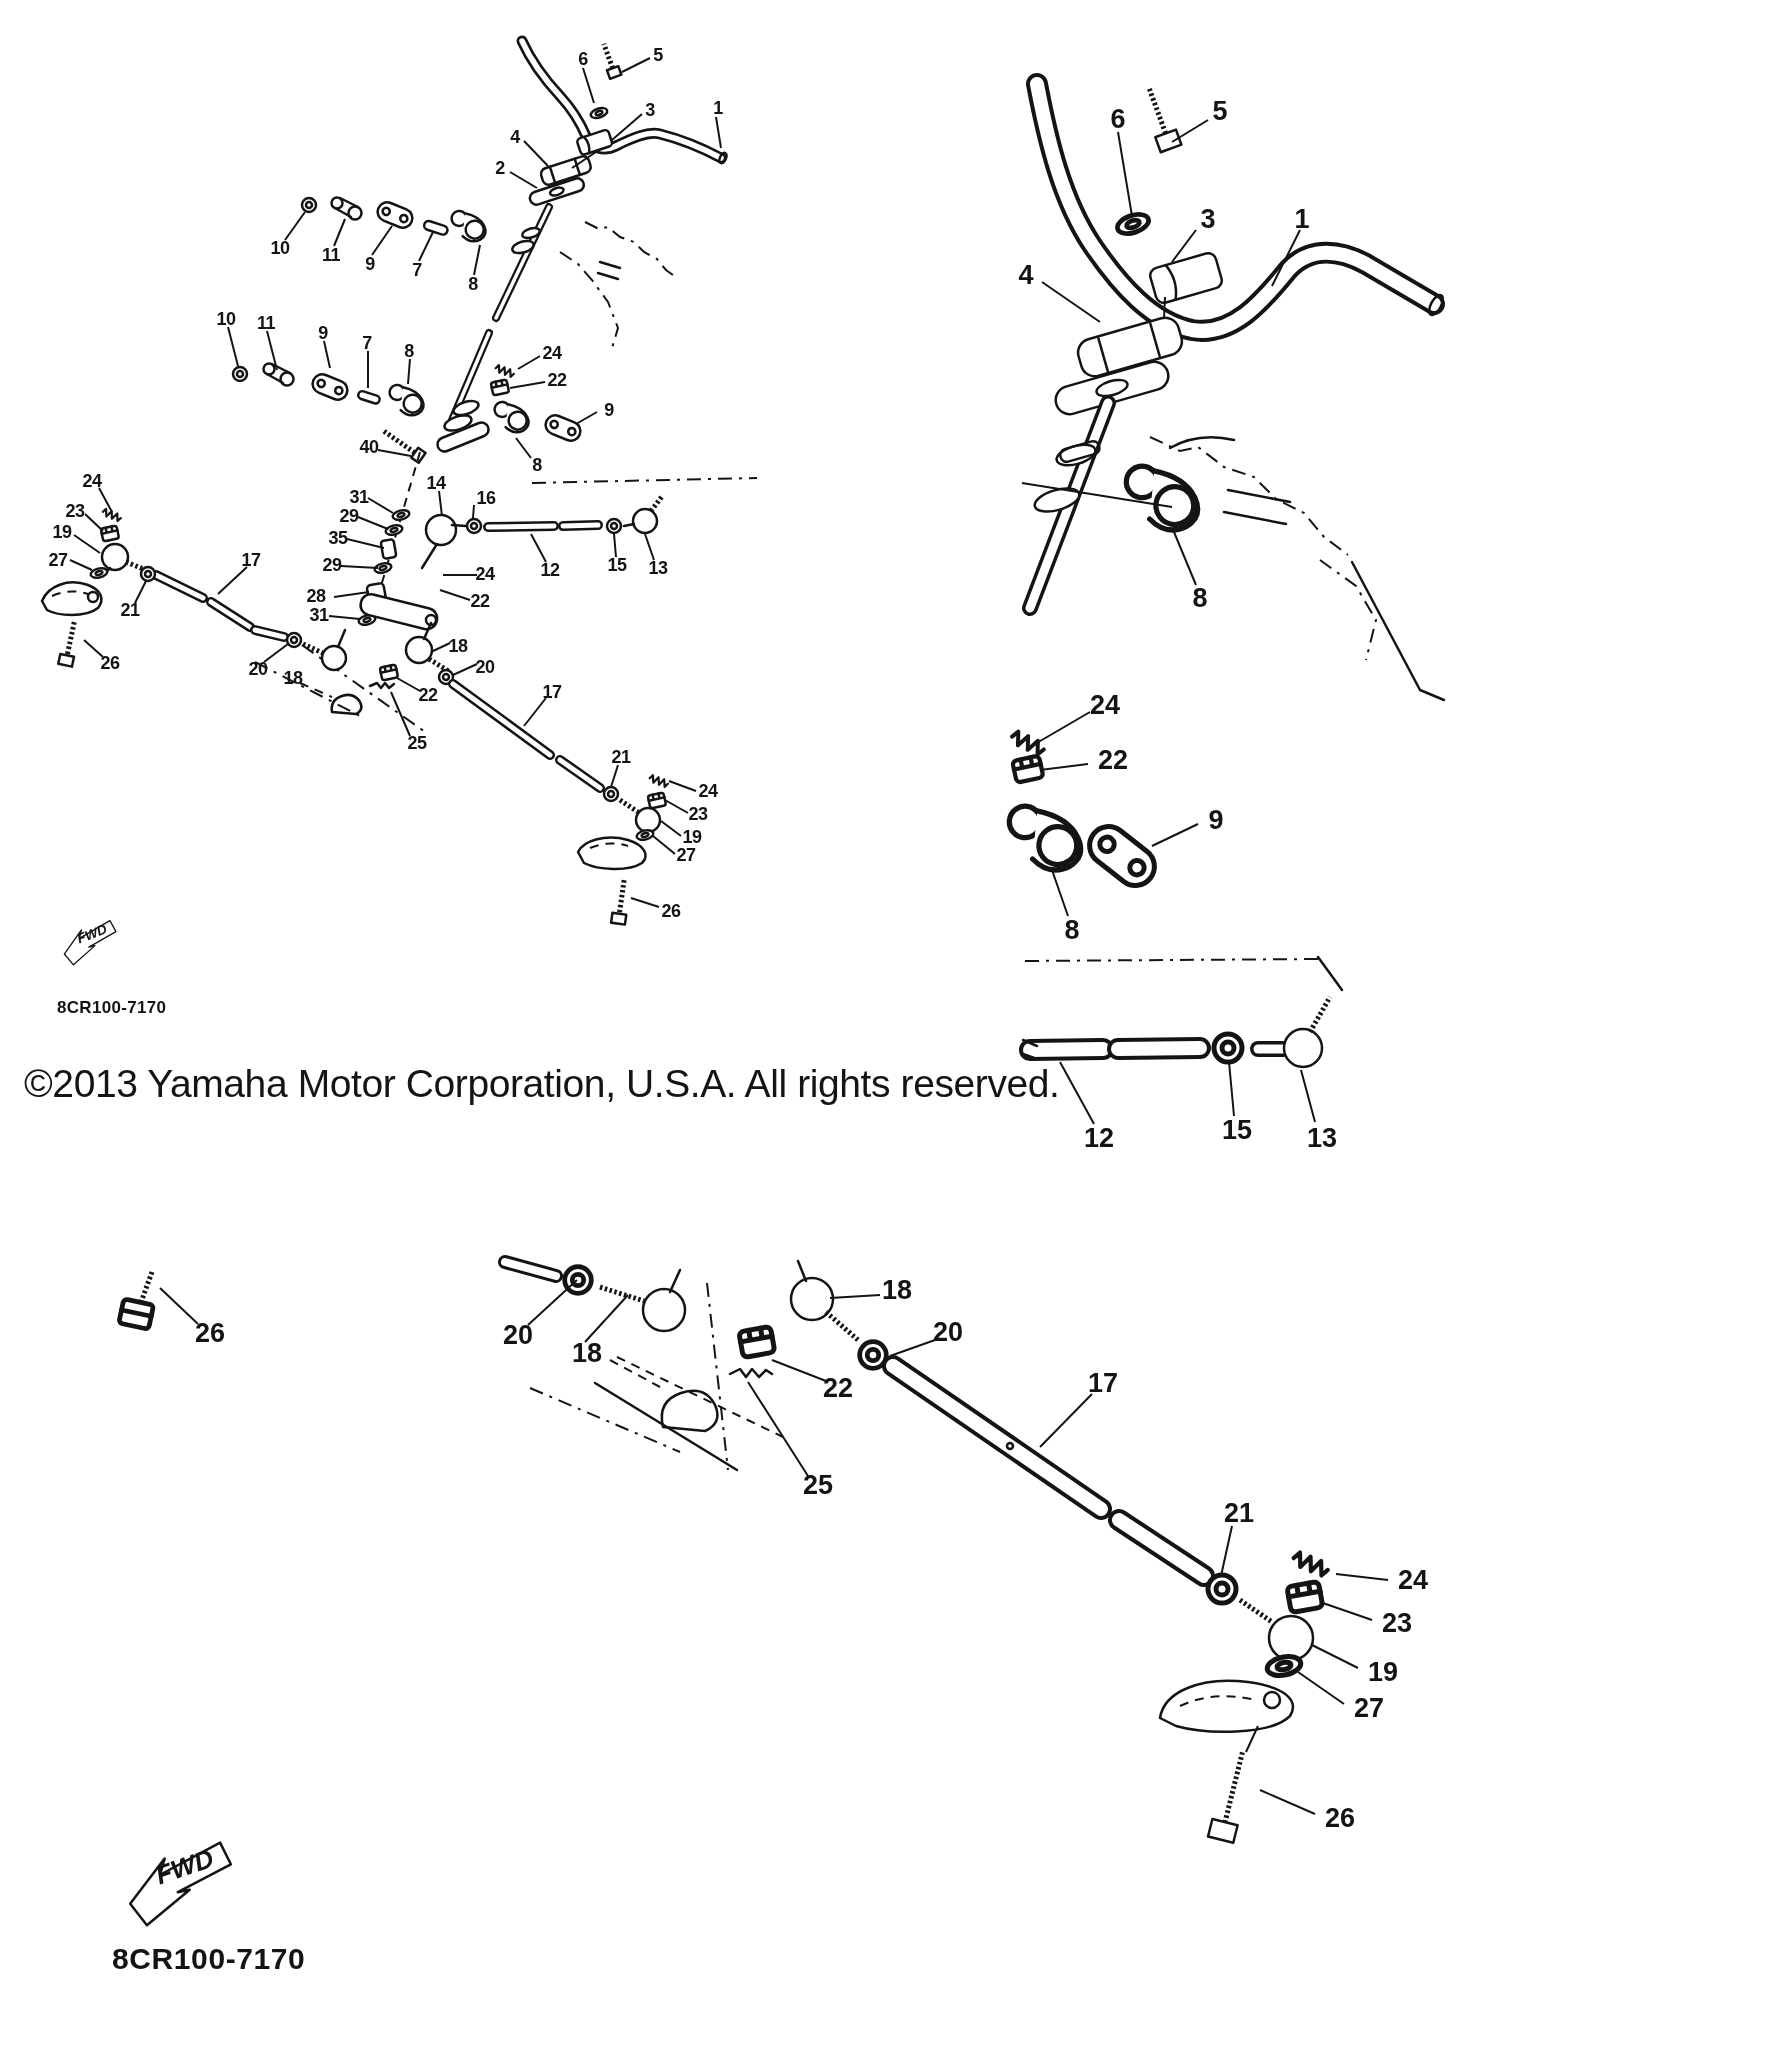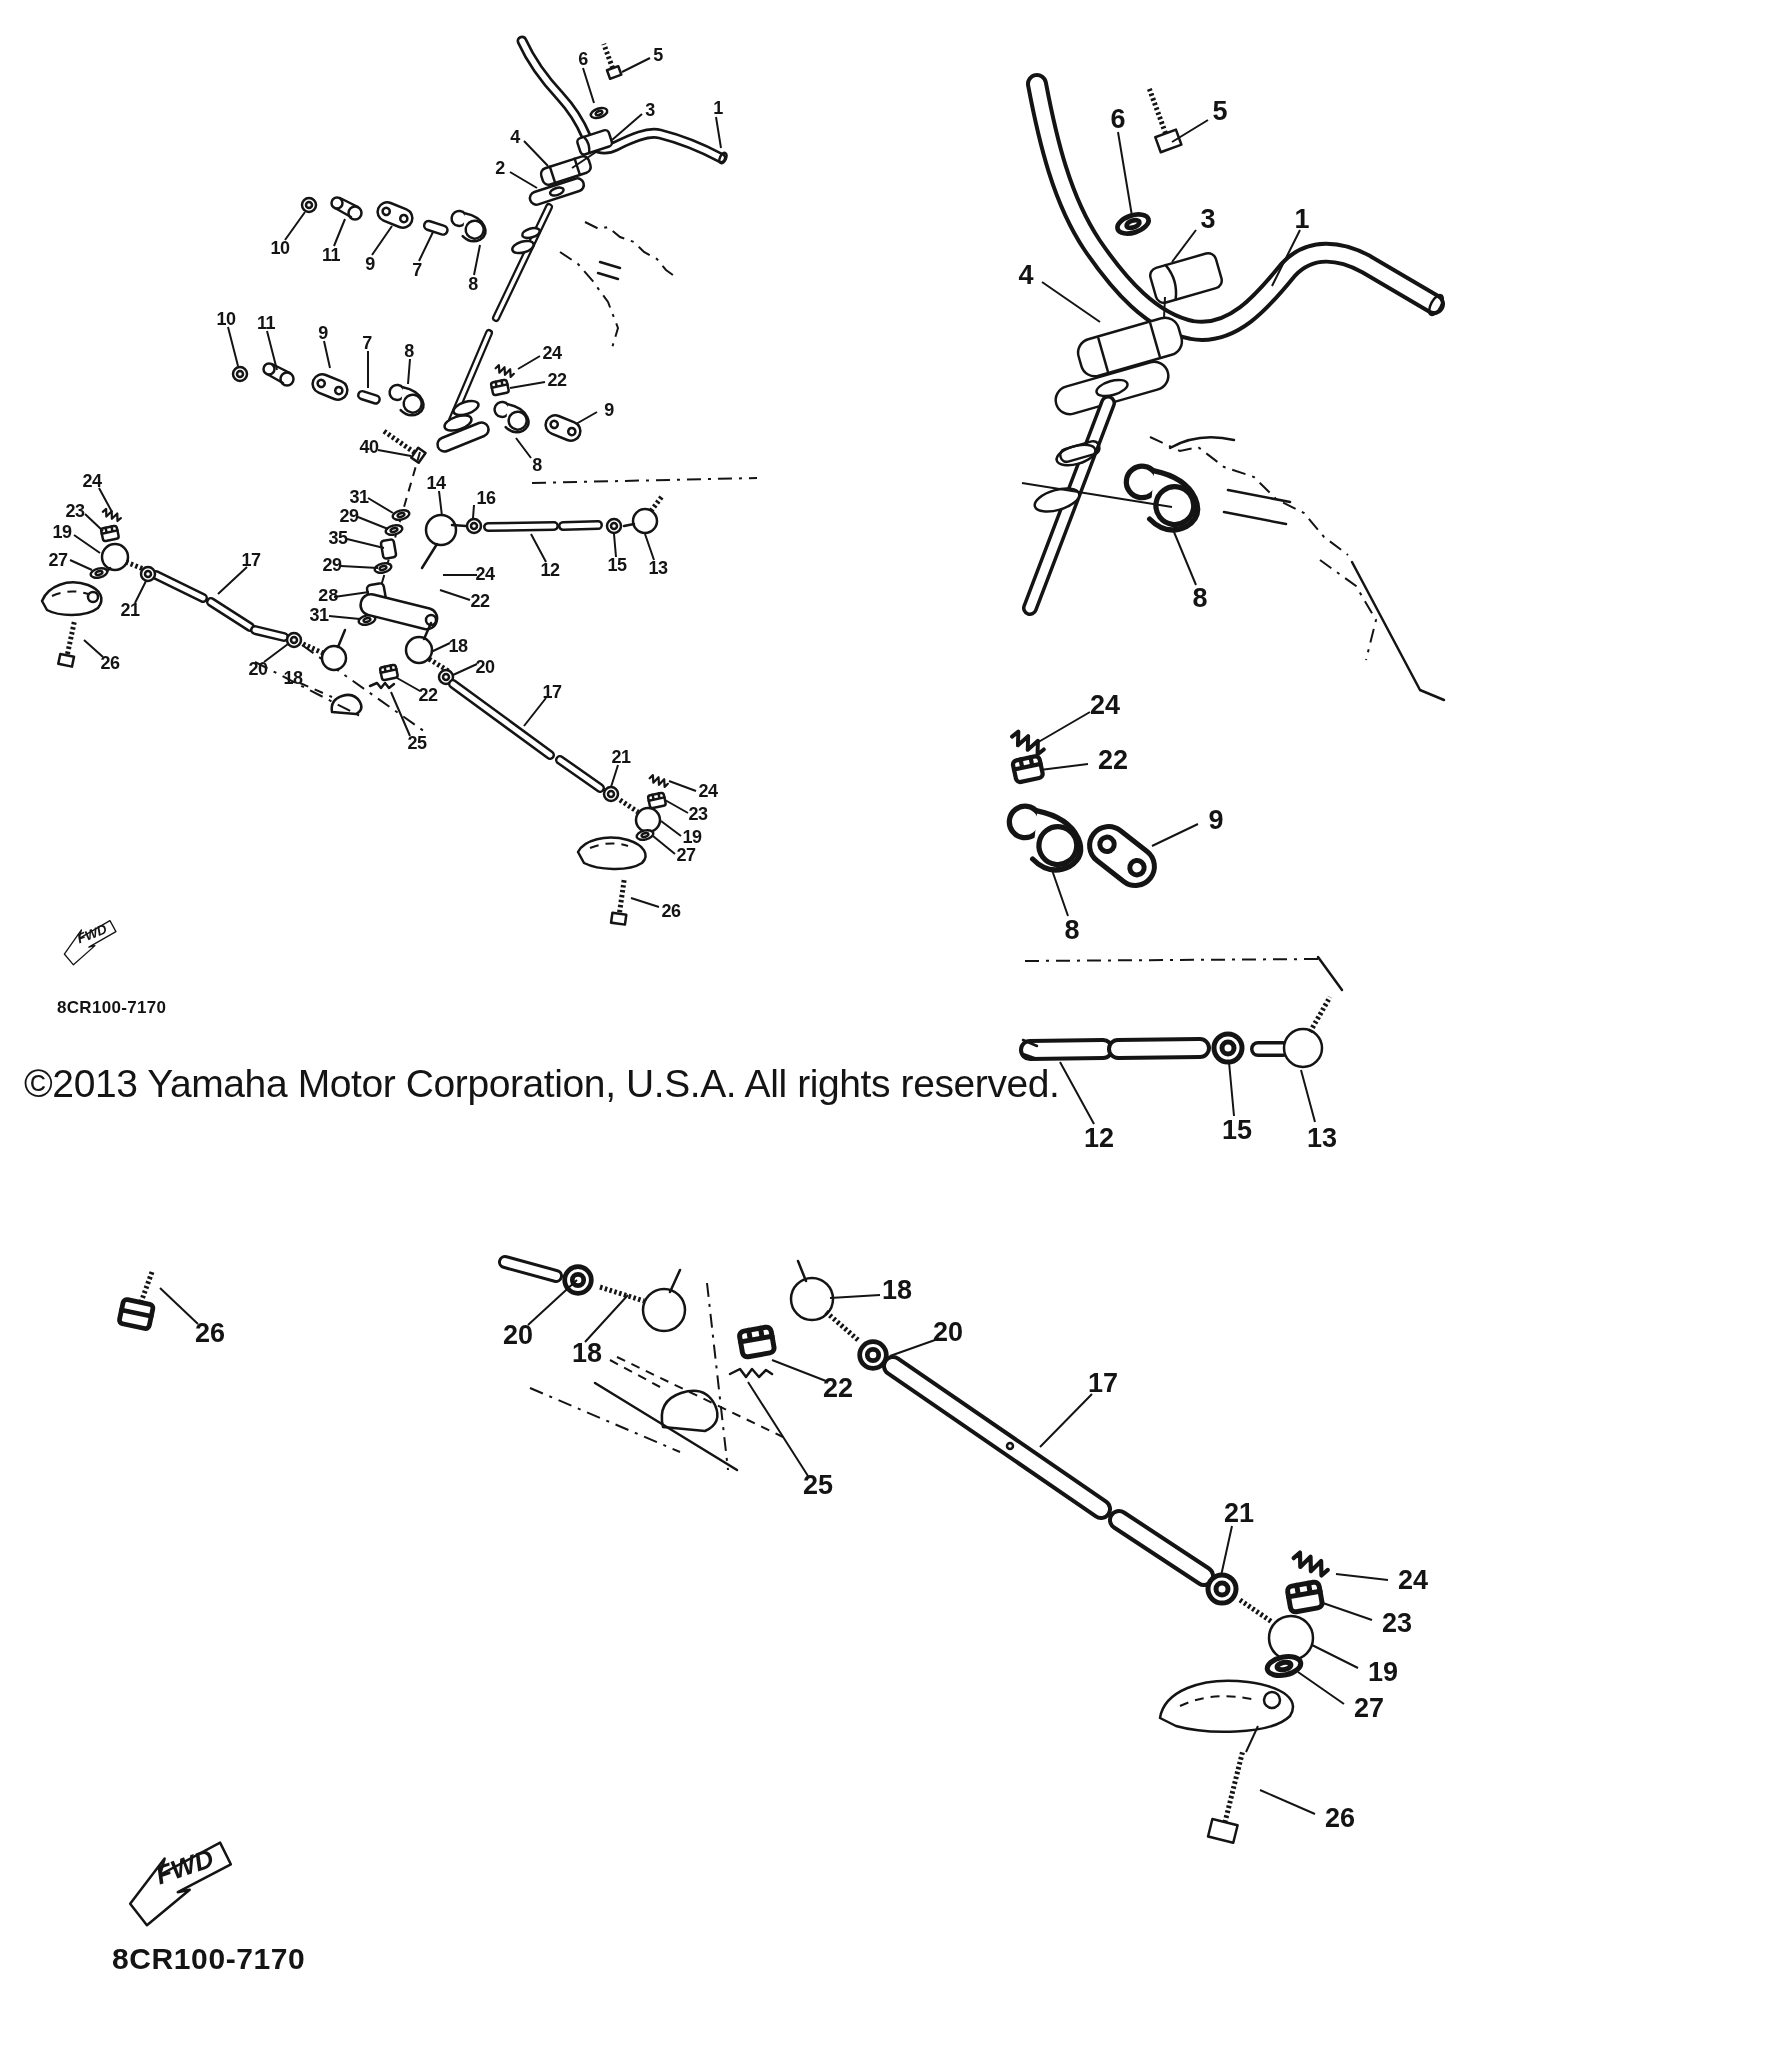--- a/index.html
+++ b/index.html
@@ -422,21 +422,21 @@
       <span class="part-label" style="left: 409px; top: 351px;">8</span>
       <span class="part-label" style="left: 552px; top: 353px;">24</span>
       <span class="part-label" style="left: 557px; top: 380px;">22</span>
       <span class="part-label" style="left: 609px; top: 410px;">9</span>
       <span class="part-label" style="left: 537px; top: 465px;">8</span>
       <span class="part-label" style="left: 369px; top: 447px;">40</span>
       <span class="part-label" style="left: 359px; top: 497px;">31</span>
       <span class="part-label" style="left: 349px; top: 516px;">29</span>
       <span class="part-label" style="left: 338px; top: 538px;">35</span>
       <span class="part-label" style="left: 332px; top: 565px;">29</span>
-      <span class="part-label" style="left: 328px; top: 596px; font-family: Liberation Mono, monospace;">28</span>
+      <span class="part-label" style="left: 316px; top: 596px;">28</span>
       <span class="part-label" style="left: 319px; top: 615px;">31</span>
       <span class="part-label" style="left: 436px; top: 464px; margin-top: 19px;">14</span>
       <span class="part-label" style="left: 486px; top: 498px;">16</span>
       <span class="part-label" style="left: 550px; top: 570px;">12</span>
       <span class="part-label" style="left: 617px; top: 565px;">15</span>
       <span class="part-label" style="left: 658px; top: 568px;">13</span>
       <span class="part-label" style="left: 92px; top: 481px;">24</span>
       <span class="part-label" style="left: 75px; top: 511px;">23</span>
       <span class="part-label" style="left: 62px; top: 532px;">19</span>
       <span class="part-label" style="left: 58px; top: 560px;">27</span>

